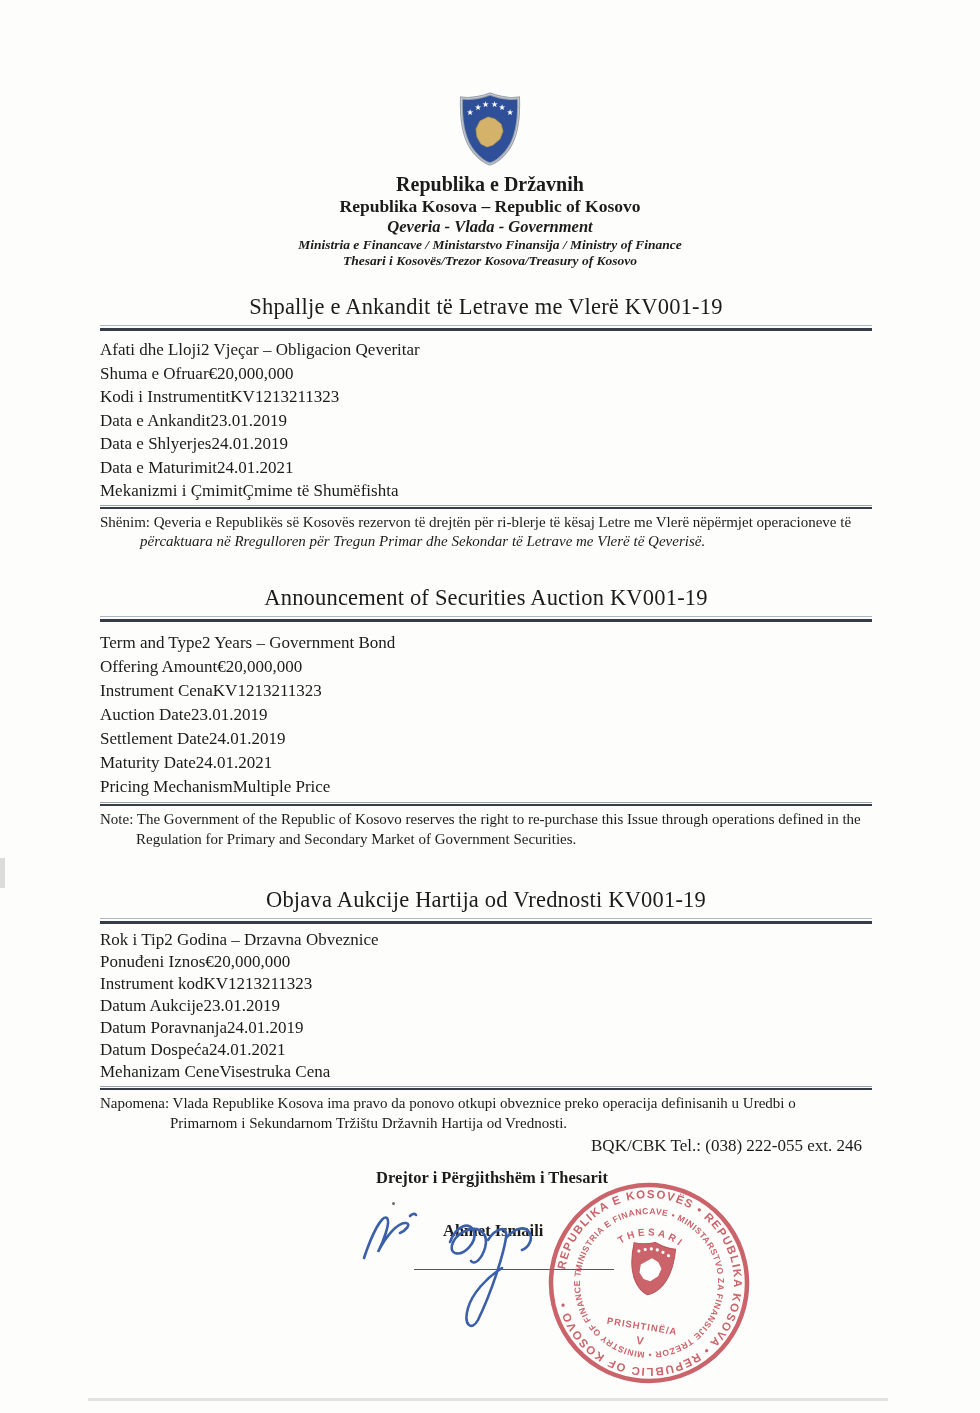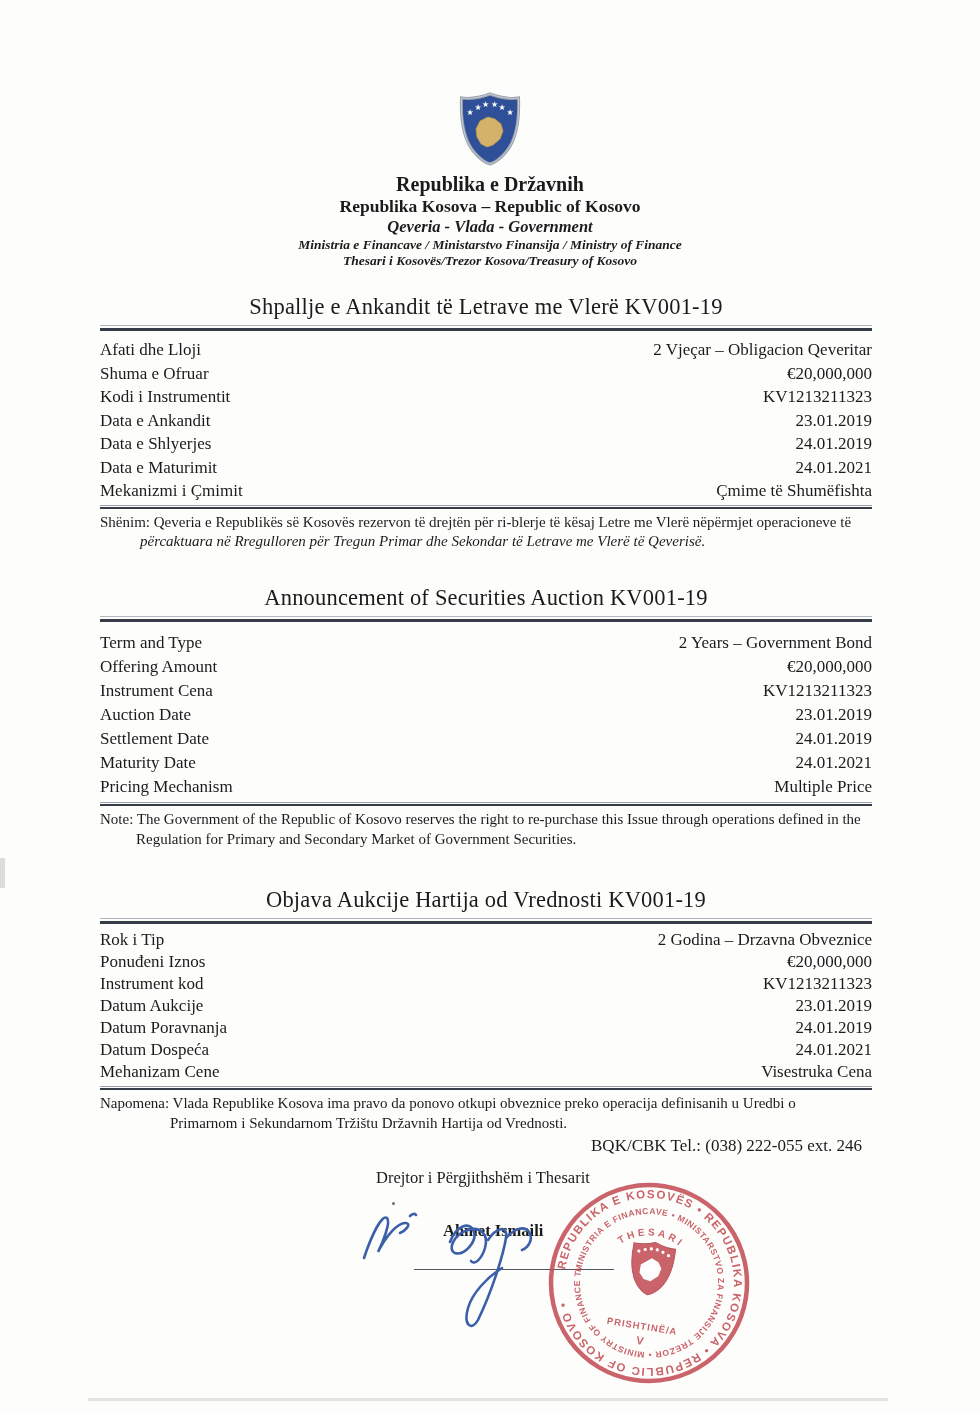--- a/index.html
+++ b/index.html
@@ -23,34 +23,34 @@
   #section-sr { top:883px; }
   .section-title { text-align:center; font-size:22.5px; line-height:30px; font-weight:normal; margin:2px; letter-spacing:.2px; }
   .rule  { height:2px; border-top:1.2px solid #aeb6c0; border-bottom:3px solid #363d49; margin-top:3px; }
   .rule-bottom { height:1px; border-top:1px solid #9aa2ad; border-bottom:2.6px solid #363d49; }
   .rows { margin-top:7px; font-size:17px; }
   #section-sq .rows .row { line-height:23.5px; }
   #section-en .rows { margin-top:9px; }
   #section-en .rows .row { line-height:24px; }
   #section-sr .rows { margin-top:5px; }
   #section-sr .rows .row { line-height:22px; }
-  .row { display:flex; justify-content:space-between; }
+  .row { display:flex; }
   .row .lbl { text-align:left; }
   .row .val { text-align:right; }
   #section-sq .rule-bottom { margin-top:2px; }
   #section-en .rule-bottom { margin-top:3px; }
   #section-sr .rule-bottom { margin-top:3px; }
   .note { margin-top:4px; font-size:15px; line-height:19.5px; }
   .note .l2 { }
   #section-sq .note .l2 { padding-left:40px;font-style:italic; }
   #section-en .note .l2 { padding-left:36px; }
   #section-sr .note .l2 { padding-left:70px; }
   
   .phone { position:absolute; top:1136px; right:118px; font-size:17px; font-weight:normal;margin-left:28px; }
-  .sig-title { position:absolute; top:1168px; left:376px; font-size:16.5px; font-weight:normal; }
+  .sig-title { position:absolute; top:1168px; left:376px; font-size:16.5px; font-weight:bold; }
   .sig-dot { position:absolute; top:1202px; left:392px; width:3px; height:3px; background:#6b6b6b; border-radius:50%; }
   .sig-name { position:absolute; top:1221px; left:443px; font-size:16.5px; font-weight:bold; }
   .sig-line { position:absolute; top:1269px; left:414px; width:200px; border-top:1.6px solid #565661; }
   .signature-svg { position:absolute; top:1196px; left:350px; }
   .stamp-svg { position:absolute; top:1178px; left:544px; opacity:.88; }
   
   .artifact-bottom { position:absolute; top:1398px; left:88px; width:800px; height:3px; background:#dededd; opacity:.85; }
   .artifact-left { position:absolute; top:858px; left:0; width:5px; height:30px; background:#dcdcda; }
 </style>
 </head>

